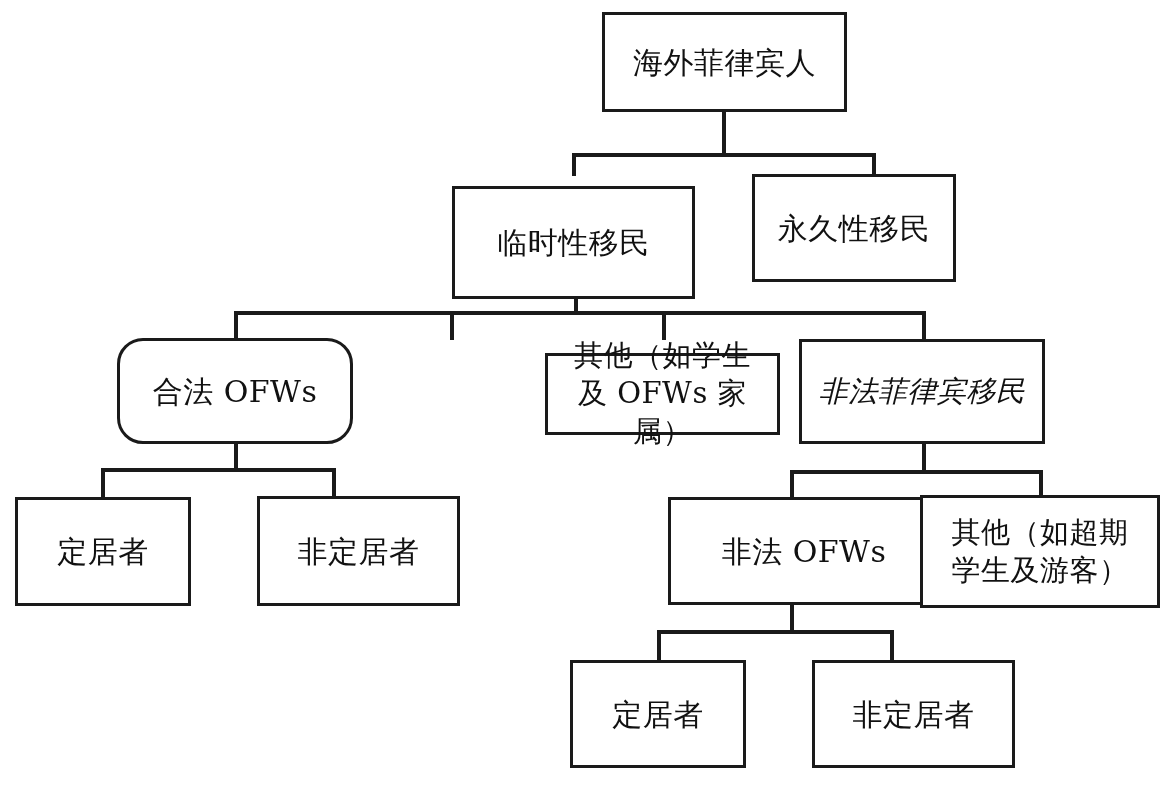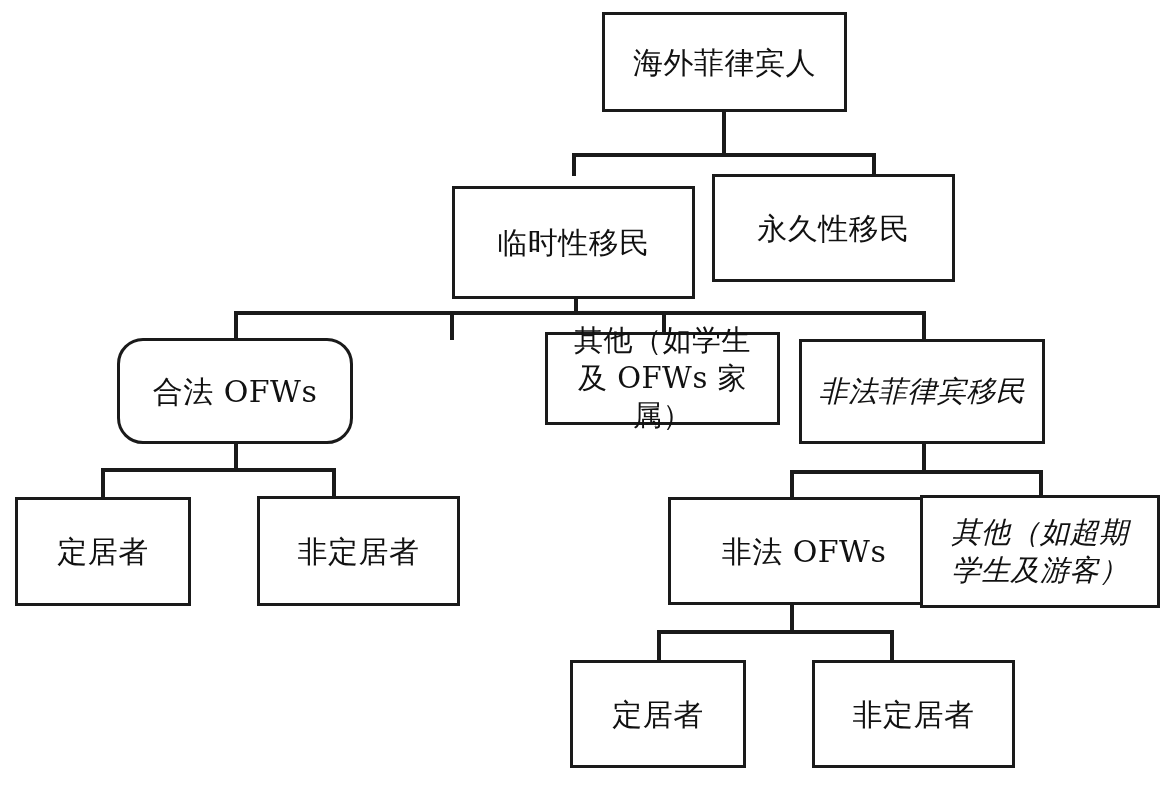--- a/index.html
+++ b/index.html
@@ -95,51 +95,51 @@
   <div class="edge v" style="left:890px; top:630px; height:31px;"></div>
 
   <div class="node" style="left:602px; top:12px; width:245px; height:100px;">
     <span class="label f30">海外菲律宾人</span>
   </div>
 
   <div class="node" style="left:452px; top:174px; width:243px; height:113px;margin-top:12px;">
     <span class="label f30">临时性移民</span>
   </div>
 
-  <div class="node" style="left:712px; top:174px; width:243px; height:108px;">
+  <div class="node" style="left:752px; top:174px; width:204px; height:108px;">
     <span class="label f30">永久性移民</span>
   </div>
 
   <div class="node" style="left:117px; top:338px; width:236px; height:106px;border-radius:26px;">
     <span class="label f30">合法 OFWs</span>
   </div>
 
 
-  <div class="node" style="left:545px; top:332px; width:235px; height:93px;">
+  <div class="node" style="left:545px; top:353px; width:235px; height:82px;">
     <span class="label f29">其他（如学生
 及 OFWs 家属）</span>
   </div>
 
   <div class="node" style="left:799px; top:339px; width:246px; height:105px;font-style:italic;">
     <span class="label f29">非法菲律宾移民</span>
   </div>
 
   <div class="node" style="left:15px; top:497px; width:176px; height:109px;">
     <span class="label f30">定居者</span>
   </div>
 
   <div class="node" style="left:257px; top:496px; width:203px; height:110px;">
     <span class="label f30">非定居者</span>
   </div>
 
   <div class="node" style="left:668px; top:497px; width:272px; height:108px;">
     <span class="label f30">非法 OFWs</span>
   </div>
 
-  <div class="node" style="left:920px; top:495px; width:240px; height:113px;font-style:italic;">
+  <div class="node" style="left:920px; top:495px; width:240px; height:113px;">
     <span class="label f29">其他（如超期
 学生及游客）</span>
   </div>
 
   <div class="node" style="left:570px; top:660px; width:176px; height:108px;">
     <span class="label f30">定居者</span>
   </div>
 
   <div class="node" style="left:812px; top:660px; width:203px; height:108px;">
     <span class="label f30">非定居者</span>

